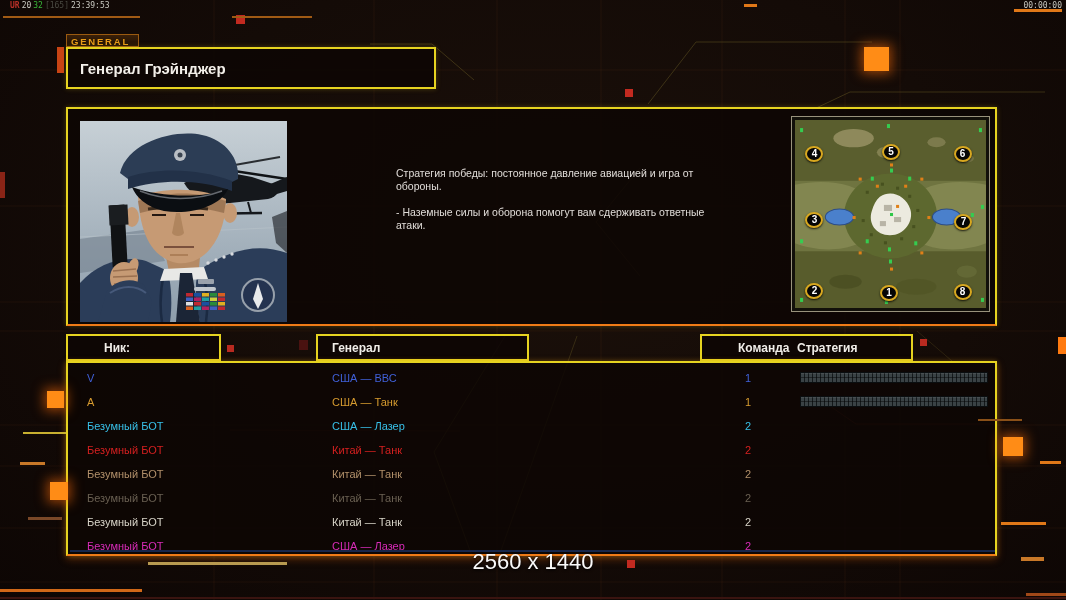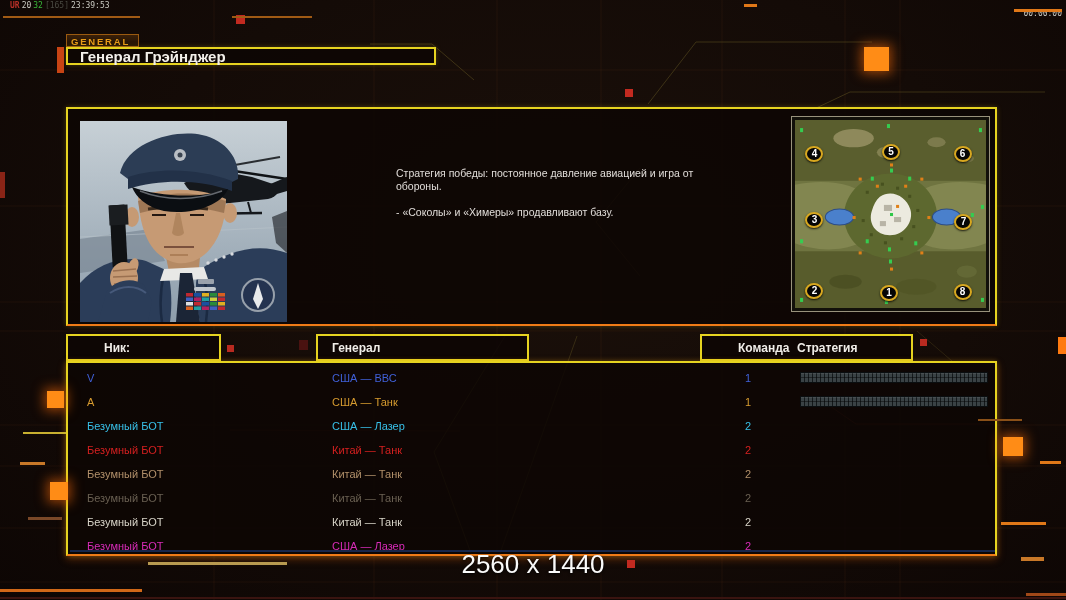--- a/index.html
+++ b/index.html
@@ -8,30 +8,30 @@
     font-family:"Liberation Sans", sans-serif;}
   svg{display:block;}
   .abs{position:absolute;}
   
   #debug-left{position:absolute;top:1px;left:2px;font:8px "DejaVu Sans Mono",monospace;letter-spacing:0;}
   #debug-left span{margin-right:2px;}
   .dbg-ur{color:#b83028;font-weight:bold;padding-left:8px;}
   .dbg-a{color:#c8c8c0;}
   .dbg-b{color:#38b838;}
   .dbg-c{color:#4a4a42;}
-  #timer{position:absolute;top:9px;right:4px;font:8px "DejaVu Sans Mono",monospace;color:#c8c8c0;margin-left:8px;}
+  #timer{position:absolute;top:1px;right:4px;font:8px "DejaVu Sans Mono",monospace;color:#c8c8c0;margin-left:8px;}
   
   #general-tab{position:absolute;left:66px;top:34px;width:73px;height:13px;
     background:linear-gradient(#3a2008,#201004);border:1px solid #9a5a10;
     color:#e89b18;font-size:9.5px;font-weight:bold;letter-spacing:1.8px;
     line-height:13px;padding-left:4px;box-sizing:border-box;}
   
   .ybox{position:absolute;border:2px solid #e6d320;background:rgba(13,6,4,0.86);
     box-shadow:0 0 5px rgba(230,200,30,.25);box-sizing:border-box;}
-  #title-box{left:66px;top:47px;width:370px;height:18px;}
+  #title-box{left:66px;top:47px;width:370px;height:42px;}
   #title-box .t{position:absolute;left:12px;top:50%;transform:translateY(-50%);
     color:#f2efe9;font-size:15px;font-weight:bold;}
   #main-box{left:66px;top:107px;width:931px;height:219px;border-bottom-color:#ef7b17;}
   
   #portrait{position:absolute;left:12px;top:12px;width:207px;height:201px;background:#9aa7b0;}
   
   #briefing{position:absolute;left:328px;top:58px;width:420px;color:#e0dcd8;
     font-size:10.5px;line-height:13px;}
   #briefing p{margin:0 0 13px 0;white-space:pre-line;}
   
@@ -58,21 +58,21 @@
   .c-nick{position:absolute;left:19px;}
   .c-gen{position:absolute;left:264px;}
   .c-team{position:absolute;left:672px;width:16px;text-align:center;}
   .c-bar{position:absolute;left:732px;top:6px;width:188px;height:11px;
     border:1px solid #0a0e10;box-sizing:border-box;
     background:
       linear-gradient(to bottom, rgba(255,255,255,.07) 0 1px, rgba(0,0,0,0) 1px 4px, rgba(0,0,0,.45) 4px 5px, rgba(0,0,0,0) 5px),
       repeating-linear-gradient(90deg,#3a4245 0px,#3a4245 3px,#14191b 3px,#14191b 4px);}
   
   #resolution{position:absolute;left:0;top:549px;width:100%;text-align:center;
-    color:#fafafa;font-size:26px;text-shadow:0 1px 3px #000;}
+    color:#fafafa;font-size:22px;text-shadow:0 1px 3px #000;}
   .decor{position:absolute;}
 </style>
 </head>
 <body>
 
 <div id="stage">
 
   <svg class="abs" width="1066" height="600" style="left:0;top:0;">
     <g stroke="rgba(210,130,60,0.07)" stroke-width="1">
       <line x1="214" y1="0" x2="214" y2="600"></line>
@@ -218,21 +218,22 @@
       <line x1="33" y1="150" x2="56" y2="148" stroke="#9a7050" stroke-width="1.5"></line>
       <line x1="33" y1="156" x2="57" y2="155" stroke="#9a7050" stroke-width="1.5"></line>
       <line x1="34" y1="163" x2="57" y2="162" stroke="#9a7050" stroke-width="1.5"></line>
       <path d="M18,201 L27,170 C36,158 54,156 64,164 L72,180 L68,201 Z" fill="#2b3d59"></path>
       <path d="M30,172 C42,164 56,164 66,172" stroke="#46597a" stroke-width="2" fill="none"></path>
     </svg>
 
     <div id="briefing">
       <p>Стратегия победы: постоянное давление авиацией и игра от
  обороны.</p>
-      <p>- «Соколы» и «Химеры» продавливают базу.</p>
+      <p>- Наземные силы и оборона помогут вам сдерживать ответные
+ атаки.</p>
     </div>
 
     <div id="minimap-frame">
       <svg id="minimap-terrain" viewBox="0 0 189 186" preserveAspectRatio="none">
         <rect width="189" height="186" fill="#4e5226"></rect>
         <rect width="189" height="60" fill="#5a5e2e"></rect>
         <rect y="130" width="189" height="56" fill="#585c2c"></rect>
         <rect y="60" width="189" height="70" fill="#6f7440"></rect>
         <path d="M0,64 C30,58 60,62 74,78 C80,92 78,110 64,122 C40,132 16,128 0,122 Z" fill="#828650"></path>
         <path d="M189,64 C160,58 128,62 114,78 C108,92 110,110 124,122 C148,132 174,128 189,122 Z" fill="#828650"></path>

